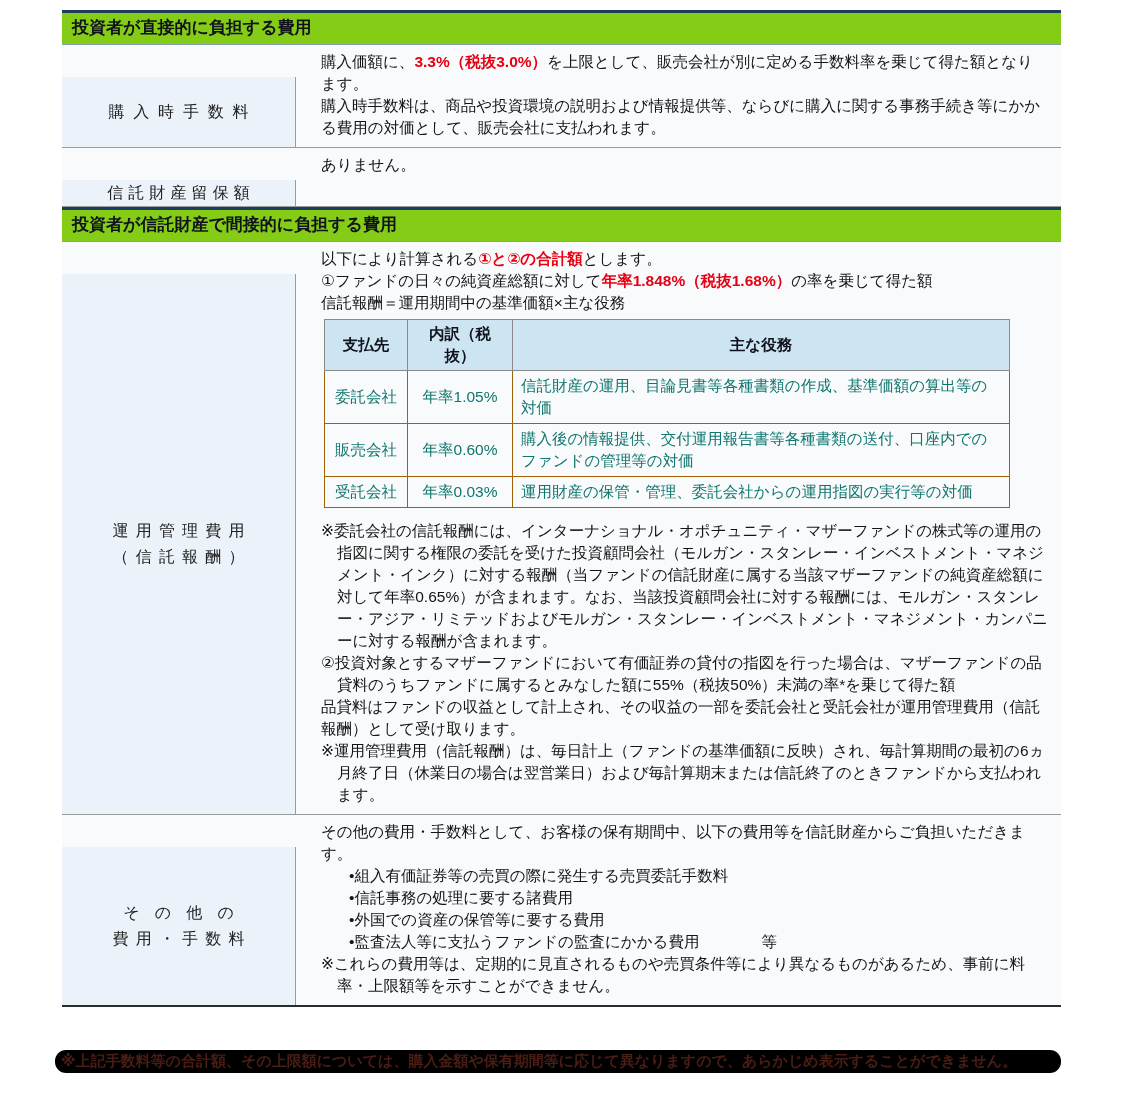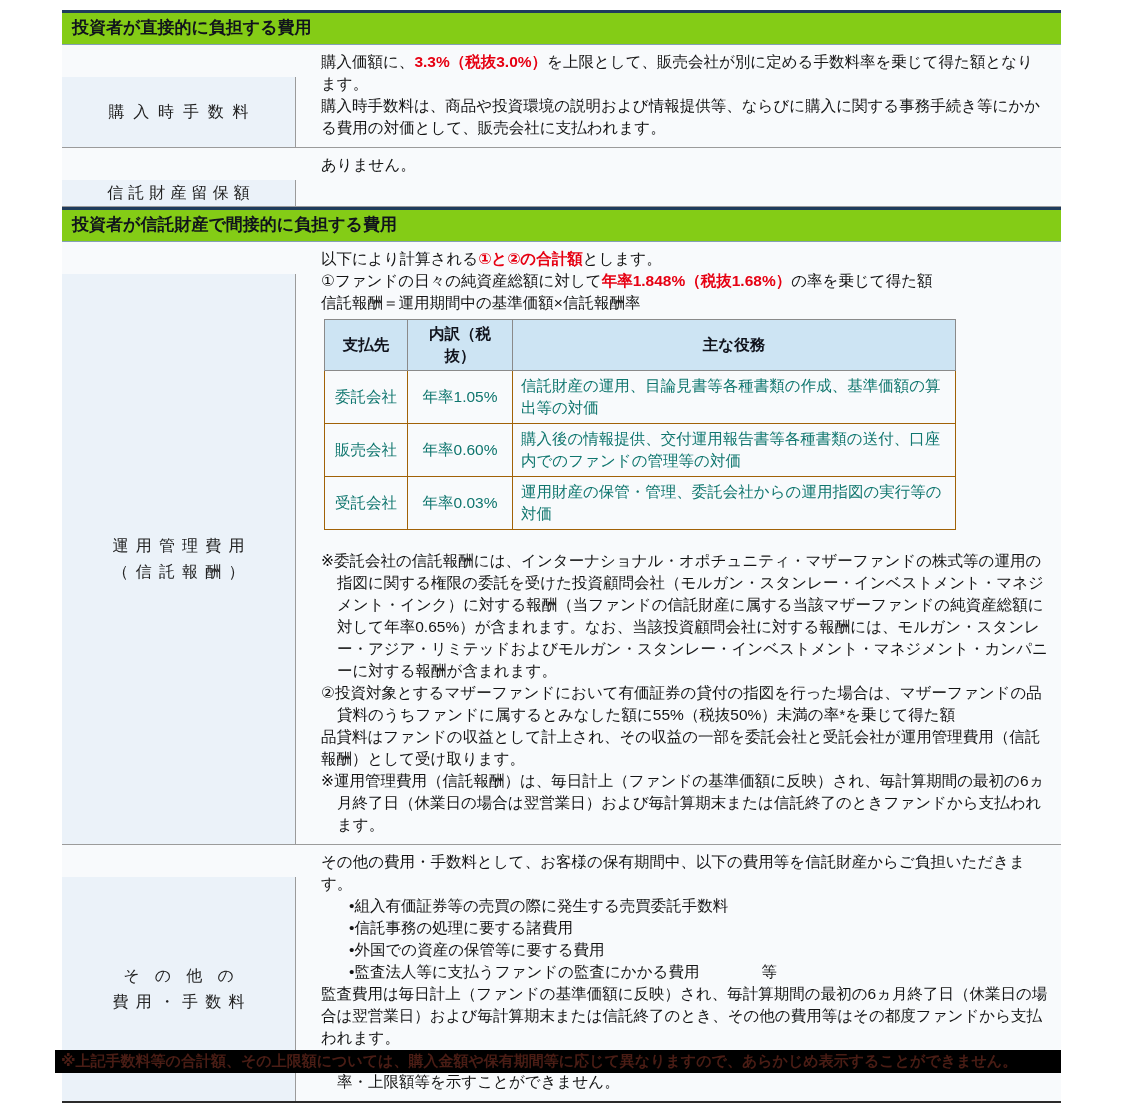--- a/index.html
+++ b/index.html
@@ -30,36 +30,36 @@
   .ls-b{letter-spacing:0.32em;margin-right:-0.32em;}
   .ls-c{letter-spacing:0.45em;margin-right:-0.45em;}
   .ls-d{letter-spacing:0.95em;margin-right:-0.95em;}
   .red{color:#e60012;font-weight:bold;}
   p.para{margin:0;}
   .indent1{margin-left:16px;}
   .indent2{margin-left:32px;}
   .hang{padding-left:16px;text-indent:-16px;}
   
   table.fee{
-    border-collapse:collapse;width:632px;margin:5px 0 20px 3px;
+    border-collapse:collapse;width:686px;margin:5px 0 12px 3px;
     font-size:15.5px;line-height:22px;background:#f8fafc;
   }
   table.fee th{
     background:#cde4f3;font-weight:bold;text-align:center;
     border:1px solid #8a8a8a;padding:3px 6px;color:#10131c;
   }
   table.fee td{
     border:1px solid #a16207;padding:4px 8px;vertical-align:middle;color:#0f766e;
   }
   table.fee td.c{text-align:center;padding:4px 4px;}
   
   .footer-bar{
     position:absolute;left:55px;top:1050px;width:1006px;height:23px;
     background:#000000;color:#4a1d15;font-weight:bold;font-size:15px;
-    line-height:22px;padding:0 0 0 6px;box-sizing:border-box;white-space:nowrap;overflow:hidden;
+    line-height:22px;padding:0 0 0 6px;box-sizing:border-box;white-space:nowrap;overflow:hidden;border-radius:11px;
   }
   .bullets{margin-left:28px;}
 </style>
 </head>
 <body>
 
 <div class="doc">
 
   <div class="sec-hdr">
     <span>投資者が直接的に負担する費用</span>
@@ -89,21 +89,21 @@
   </div>
 
   <div class="row">
     <div class="label-cell">
       <span class="ls-c">運用管理費用</span>
       <span class="ls-c">（信託報酬）</span>
     </div>
     <div class="content-cell">
       <p class="para"><span>以下により計算される</span><span class="red">①と②の合計額</span><span>とします。</span></p>
       <p class="para"><span>①ファンドの日々の純資産総額に対して</span><span class="red">年率1.848%（税抜1.68%）</span><span>の率を乗じて得た額</span></p>
-      <p class="para indent1">信託報酬＝運用期間中の基準価額×信託報酬率</p>
+      <p class="para indent1">信託報酬＝運用期間中の基準価額×主な役務</p>
 
       <table class="fee">
         <thead>
           <tr>
             <th style="width:70px;">支払先</th>
             <th style="width:92px;">内訳（税抜）</th>
             <th>主な役務</th>
           </tr>
         </thead>
         <tbody>
@@ -138,21 +138,20 @@
       <span class="ls-c">費用・手数料</span>
     </div>
     <div class="content-cell">
       <p class="para">その他の費用・手数料として、お客様の保有期間中、以下の費用等を信託財産からご負担いただきます。</p>
       <div class="bullets">
         <p class="para">•組入有価証券等の売買の際に発生する売買委託手数料</p>
         <p class="para">•信託事務の処理に要する諸費用</p>
         <p class="para">•外国での資産の保管等に要する費用</p>
         <p class="para">•監査法人等に支払うファンドの監査にかかる費用　　　　等</p>
       </div>
-      <p class="para">監査費用は毎日計上（ファンドの基準価額に反映）され、毎計算期間の最初の6ヵ月終了日（休業日の場合は翌営業日）および毎計算期末または信託終了のとき、その他の費用等はその都度ファンドから支払われます。</p>
       <p class="para hang">※これらの費用等は、定期的に見直されるものや売買条件等により異なるものがあるため、事前に料率・上限額等を示すことができません。</p>
     </div>
   </div>
 
 </div>
 
 <div class="footer-bar">
   <span>※上記手数料等の合計額、その上限額については、購入金額や保有期間等に応じて異なりますので、あらかじめ表示することができません。</span>
 </div>
 

